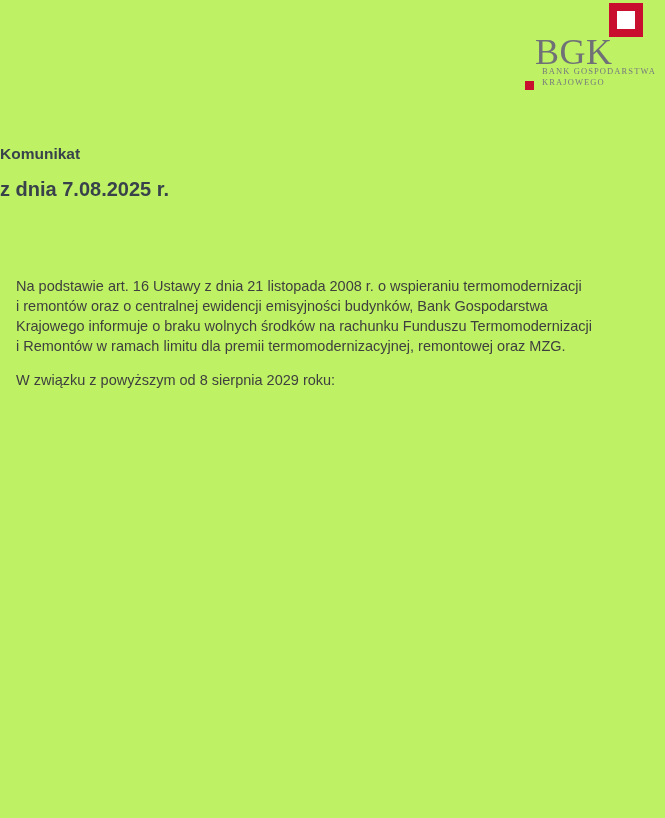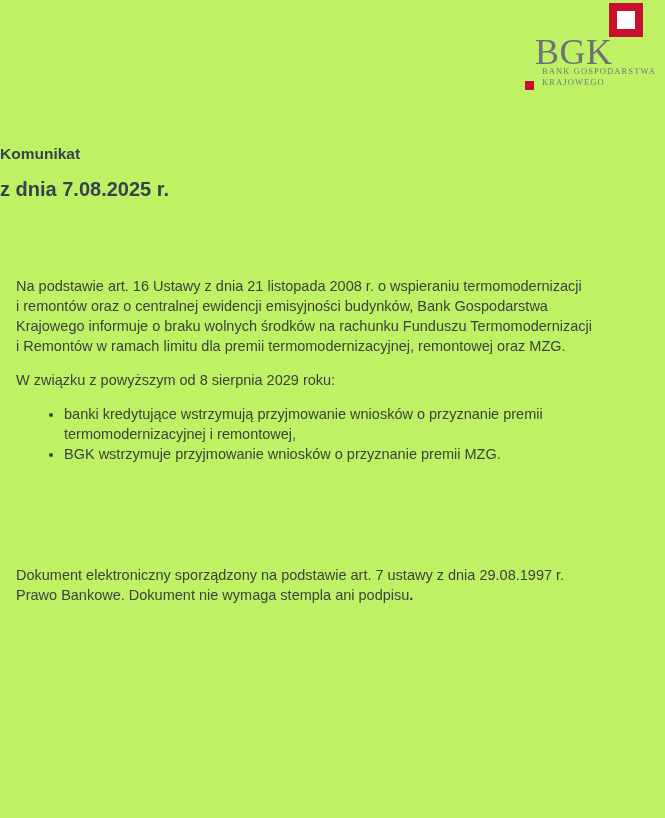--- a/index.html
+++ b/index.html
@@ -128,26 +128,19 @@
   </div>
 
   <div class="body">
     <p class="para">Na podstawie art. 16 Ustawy z dnia 21 listopada 2008 r. o wspieraniu termomodernizacji
 i remontów oraz o centralnej ewidencji emisyjności budynków, Bank Gospodarstwa
 Krajowego informuje o braku wolnych środków na rachunku Funduszu Termomodernizacji
 i Remontów w ramach limitu dla premii termomodernizacyjnej, remontowej oraz MZG.</p>
 
     <p class="para">W związku z powyższym od 8 sierpnia 2029 roku:</p>
 
-    <ul class="bullets">
-      <li>banki kredytujące wstrzymują przyjmowanie wniosków o przyznanie premii
-termomodernizacyjnej i remontowej,</li>
-      <li>BGK wstrzymuje przyjmowanie wniosków o przyznanie premii MZG.</li>
-    </ul>
 
 
 
 
-    <p class="footer-note"><span>Dokument elektroniczny sporządzony na podstawie art. 7 ustawy z dnia 29.08.1997 r.
-Prawo Bankowe. Dokument nie wymaga stempla ani podpisu</span><strong>.</strong></p>
   </div>
 
 </div>
 
 </body></html>

